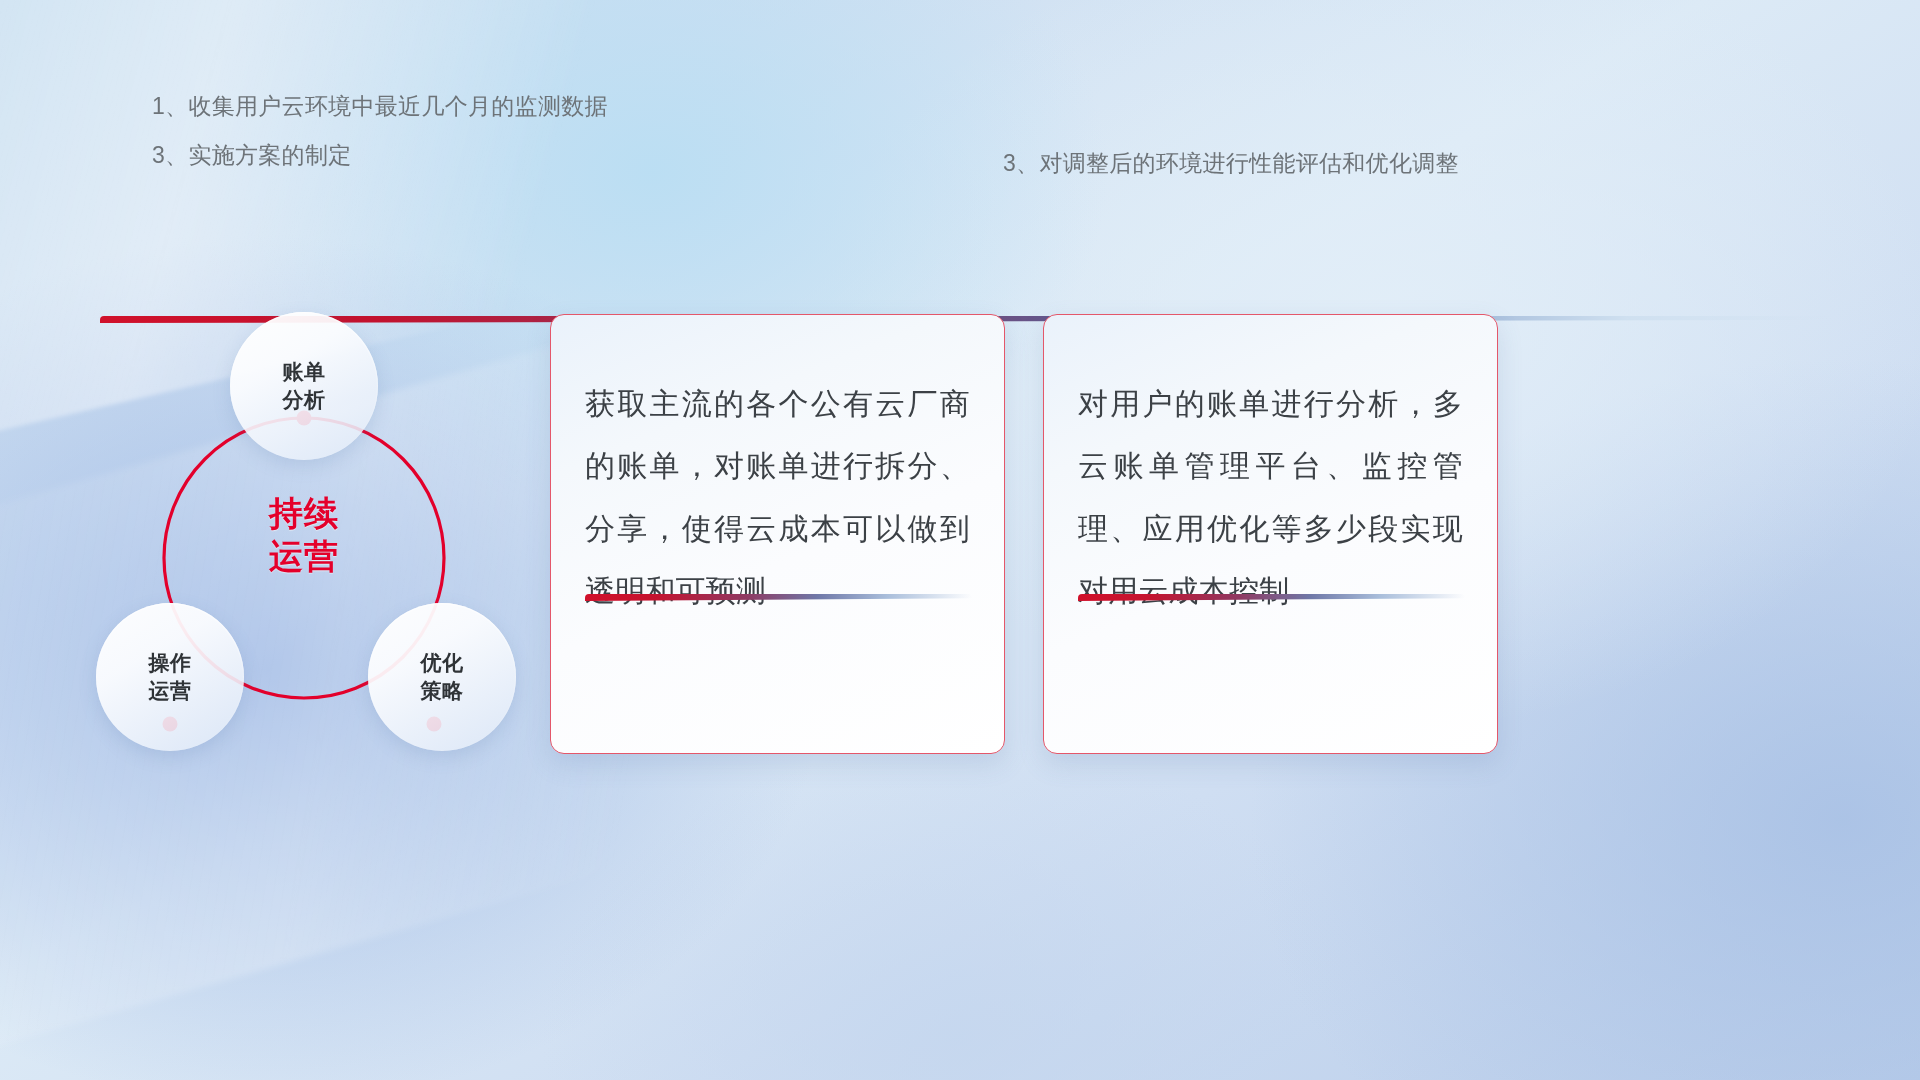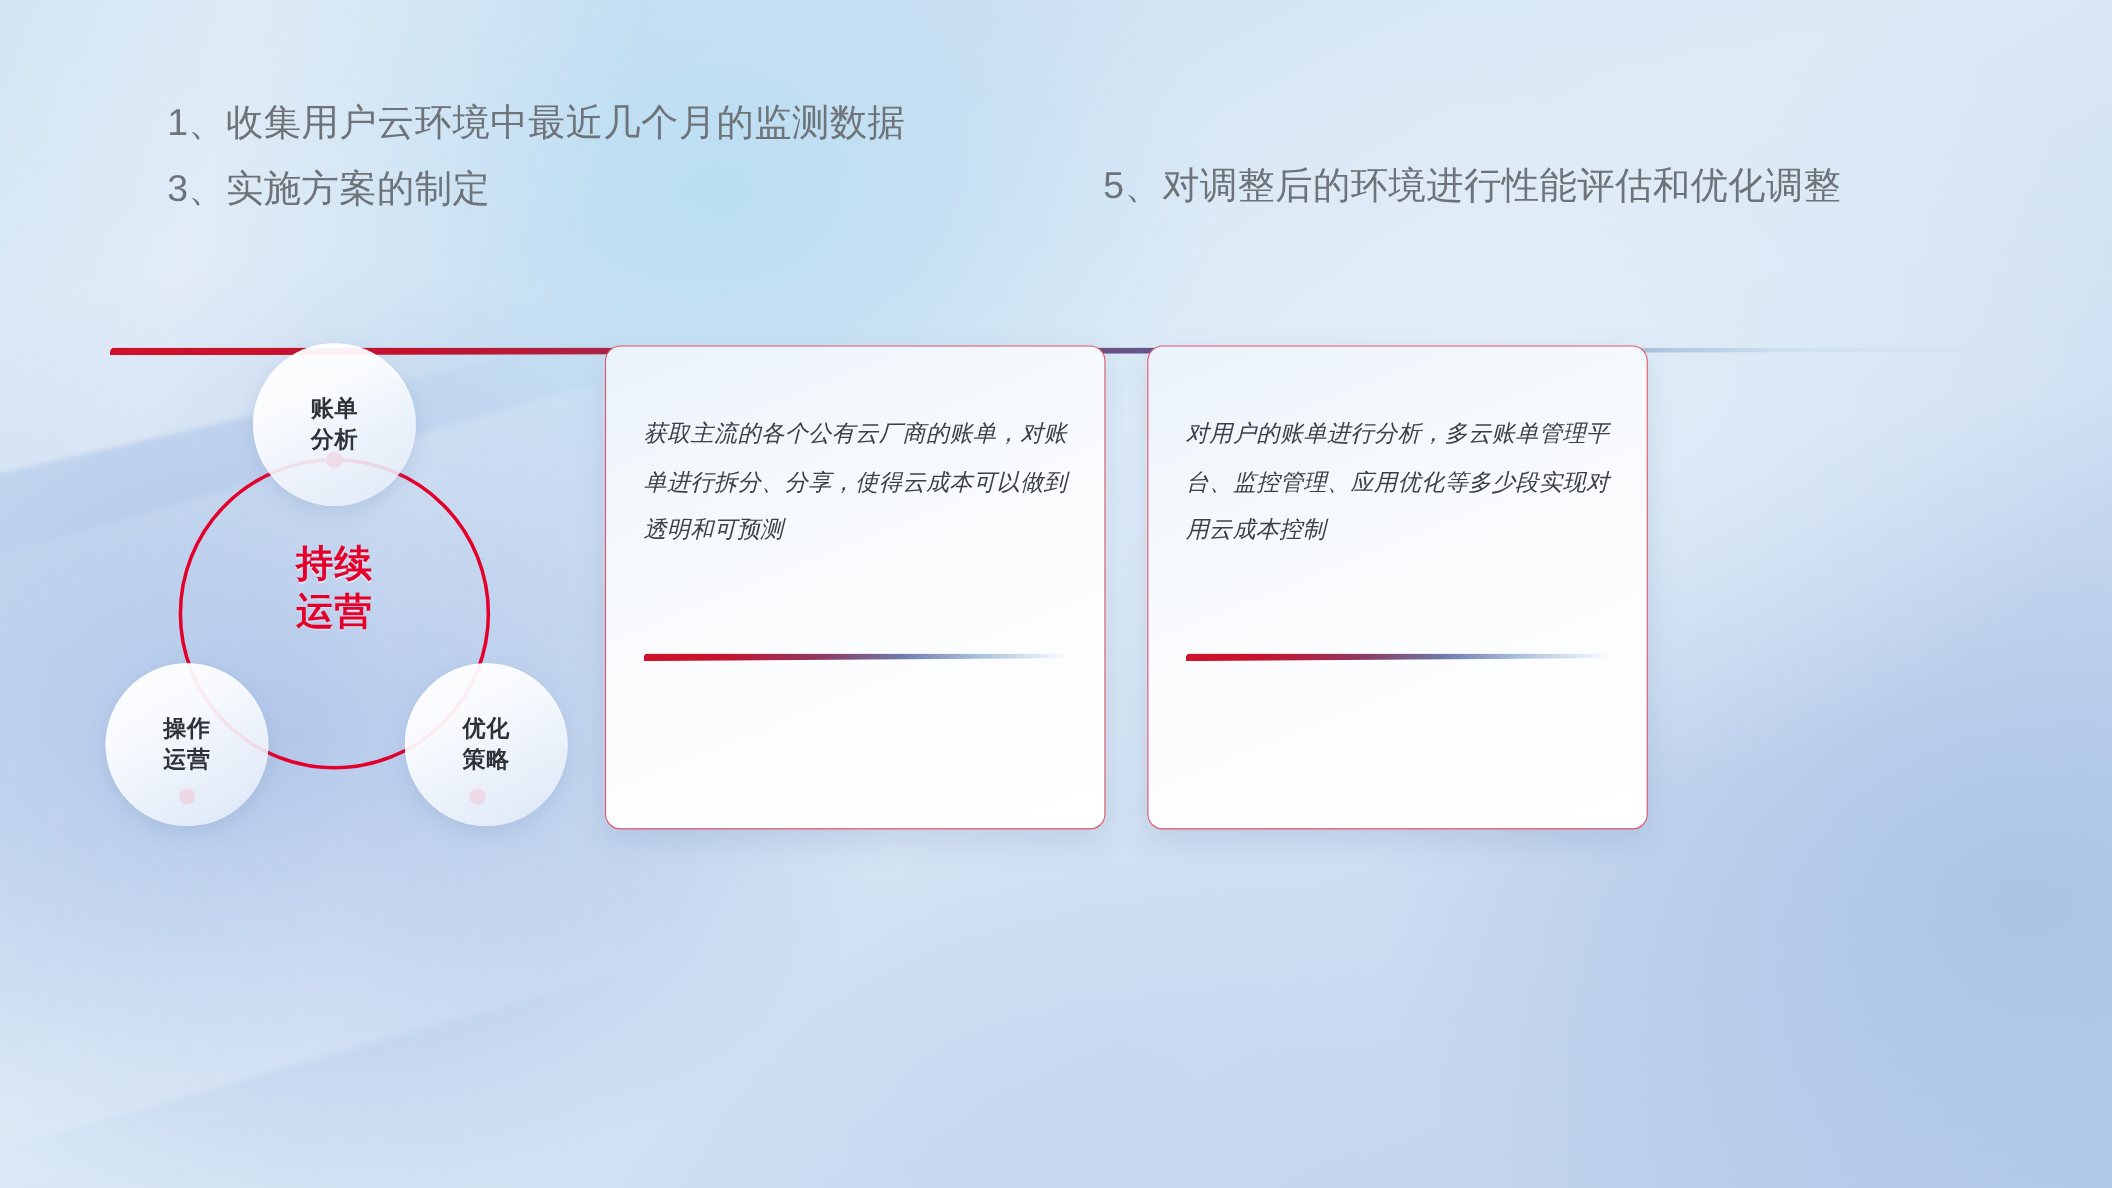--- a/index.html
+++ b/index.html
@@ -31,21 +31,21 @@
     background:linear-gradient(115deg, rgba(255,255,255,0.0) 0%, rgba(255,255,255,0.22) 50%, rgba(255,255,255,0.0) 80%);
     transform:rotate(-16deg);pointer-events:none;filter:blur(3px);
   }
 
   
   .top-lists{position:absolute;left:0;top:0;width:100%;}
   .list-col{position:absolute;}
   #list-left{left:152px;top:95px;}
   #list-right{left:1003px;top:152px;}
   .list-item{
-    font-size:34px;color:#6d7378;line-height:1;
+    font-size:23px;color:#6d7378;line-height:1;
     margin-bottom:26px;white-space:nowrap;letter-spacing:0.3px;
   }
   .list-item:last-child{margin-bottom:0;}
 
   
   #divider{
     position:absolute;left:100px;top:316px;width:1735px;height:7px;
     background:linear-gradient(90deg,#d0112b 0%,#c2122e 16%,#8e3a63 40%,#5a5d94 58%,#8fa9cf 74%,#cfe0f0 88%,rgba(220,235,246,0) 100%);
     border-radius:4px 4px 0 0;
     clip-path:polygon(0 0, 100% 0, 100% 55%, 0 100%);
@@ -84,22 +84,22 @@
     border-radius:14px;
     background:linear-gradient(158deg,#eaf2fb 0%,#f4f8fc 26%,#fbfcfe 55%,#ffffff 100%);
     box-shadow:0 10px 26px rgba(80,110,160,0.16);
     box-sizing:border-box;
     padding:58px 34px 0 34px;
     overflow:hidden;
   }
   #card-1{left:550px;}
   #card-2{left:1043px;}
   .card-body{
-    font-size:21px;color:#3c4146;line-height:2.08;
-    text-align:justify;letter-spacing:0.2px;font-style:italic;
+    font-size:30px;color:#3c4146;line-height:2.08;
+    text-align:justify;letter-spacing:0.2px;
   }
   .card-rule{
     position:absolute;left:34px;bottom:152px;width:387px;height:7px;
     background:linear-gradient(90deg,#d0112b 0%,#c5132f 18%,#8e3a63 42%,#6f78a8 60%,#a9bedb 78%,rgba(236,243,250,0) 100%);
     clip-path:polygon(0 0, 100% 0, 100% 60%, 0 100%);
     border-radius:4px 4px 0 0;
   }
   .card-title{
     position:absolute;left:0;right:0;bottom:46px;
     text-align:center;
@@ -112,21 +112,21 @@
 <div id="stage">
   <div id="streak"></div>
   <div id="streak2"></div>
 
   <div class="top-lists">
     <div class="list-col" id="list-left">
       <div class="list-item">1、收集用户云环境中最近几个月的监测数据</div>
       <div class="list-item">3、实施方案的制定</div>
     </div>
     <div class="list-col" id="list-right">
-      <div class="list-item">5、对调整后的环境进行性能评估和优化调整</div>
+      <div class="list-item">3、对调整后的环境进行性能评估和优化调整</div>
     </div>
   </div>
 
   <div id="divider"></div>
 
   <div id="venn">
     <svg width="470" height="500" viewBox="0 0 470 500">
       <defs>
         <linearGradient id="ringFade" x1="0" y1="0" x2="0" y2="1">
           <stop offset="0%" stop-color="#e3002b"></stop>

